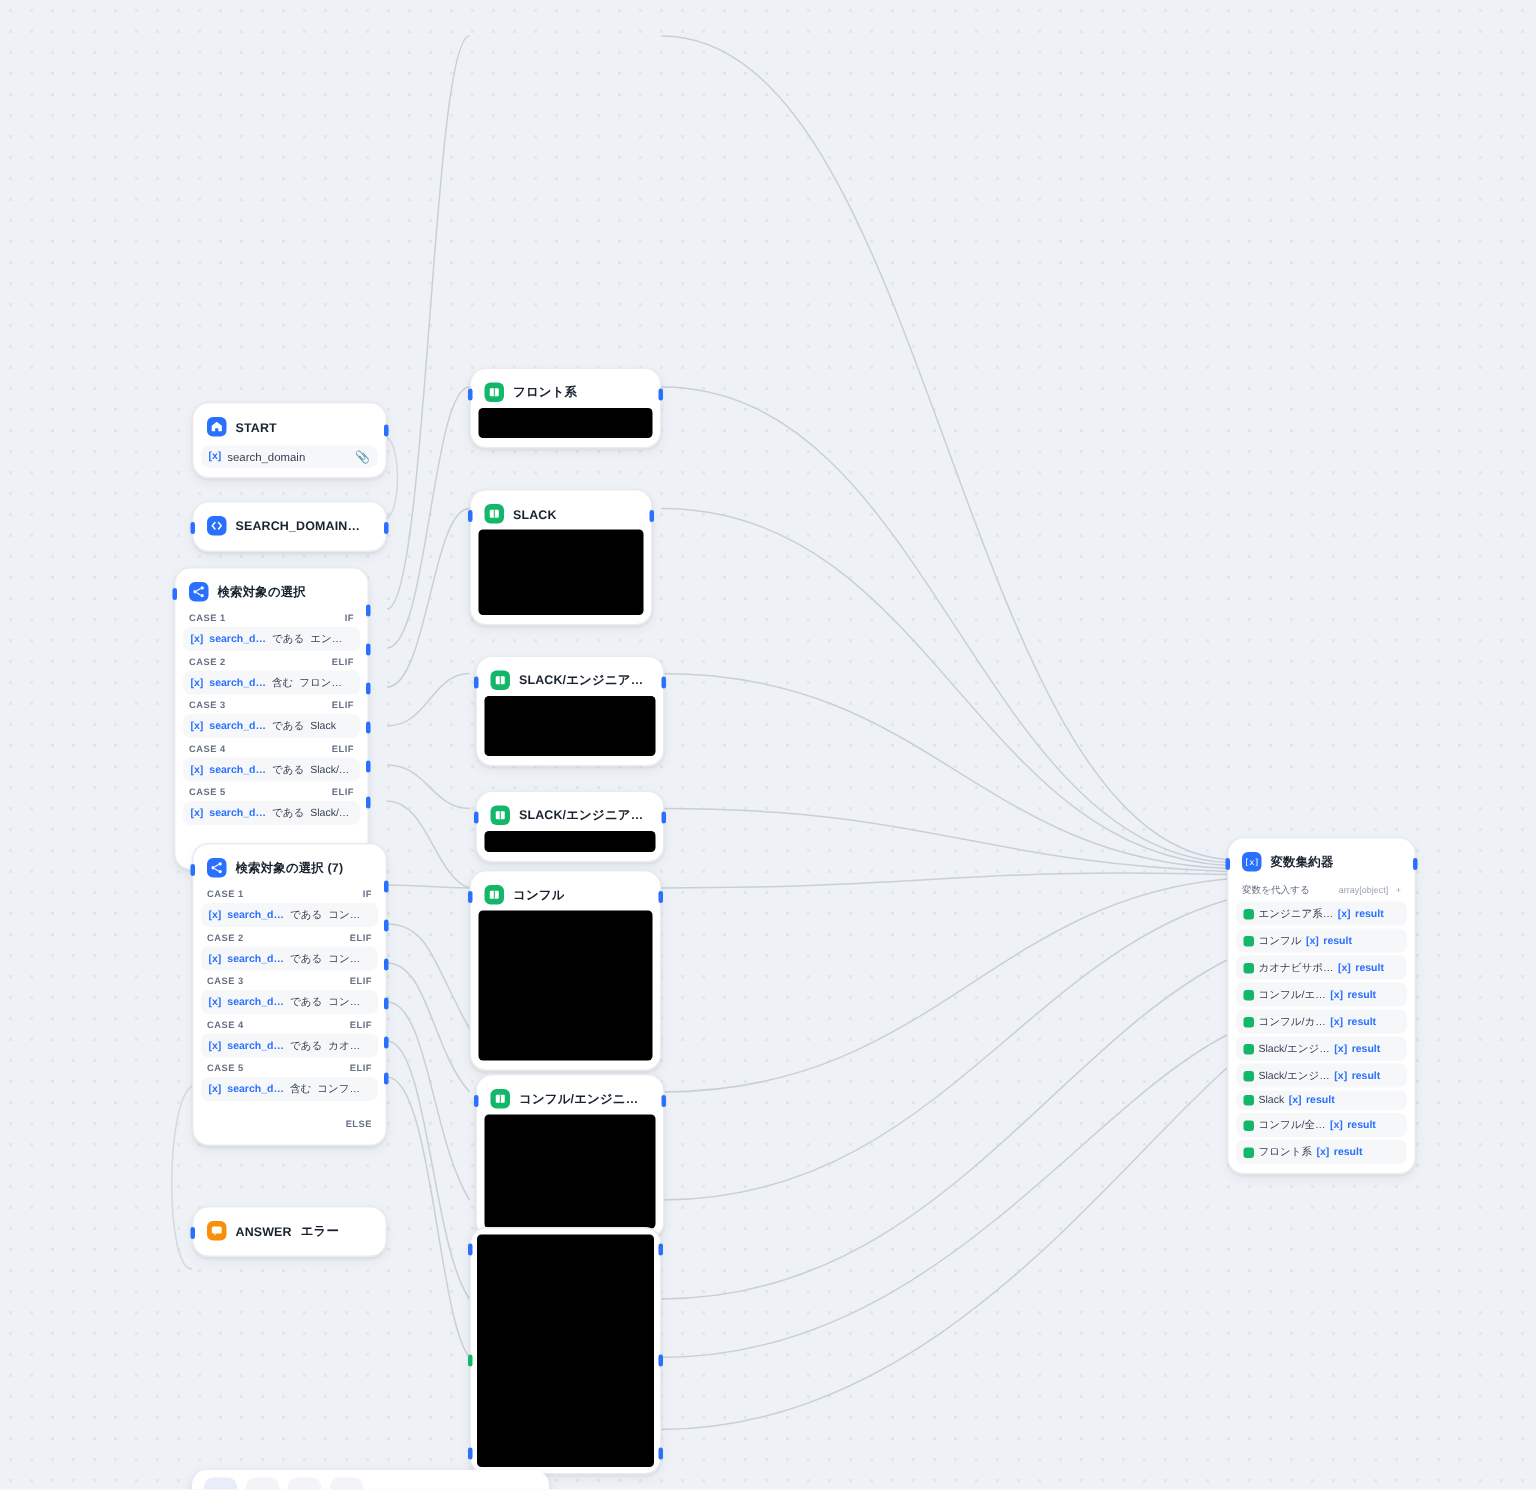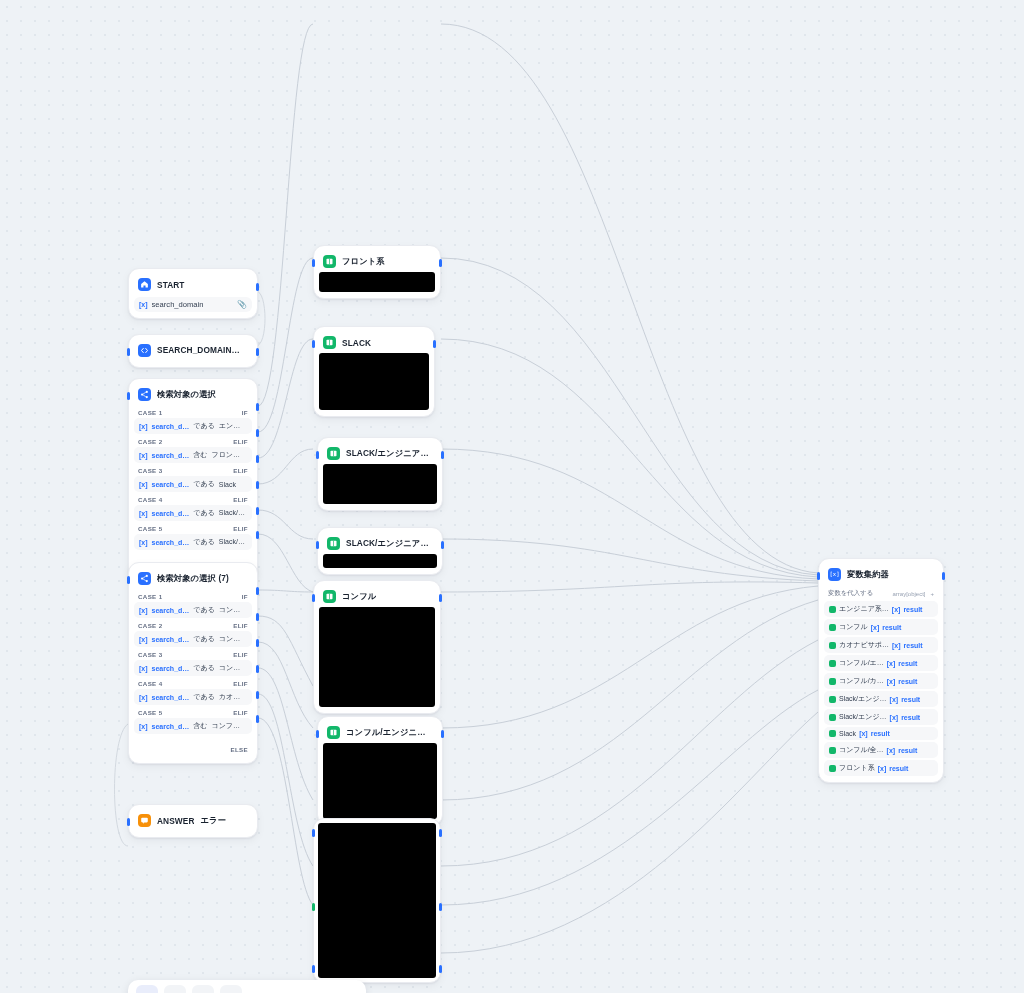--- a/index.html
+++ b/index.html
@@ -177,21 +177,21 @@
     <div class="node-head">
       <span class="nicon" style="background:#2970ff;">
         <svg width="9" height="9" viewBox="0 0 12 12">
             <path d="M4.4 3.2 L2 6 L4.4 8.8 M7.6 3.2 L10 6 L7.6 8.8" stroke="#fff" stroke-width="1.3" fill="none" stroke-linecap="round" stroke-linejoin="round"></path>
           </svg>
       </span>
       <span class="ntitle">SEARCH_DOMAINのデフ…</span>
     </div>
   </div>
 
-  <div class="node" style="left:128px; top:378px; width:130px;">
+  <div class="node" style="left:116px; top:378px; width:130px;">
     <div class="port l" style="top:13px;"></div>
     <div class="port r" style="top:24px;"></div>
     <div class="port r" style="top:50px;"></div>
     <div class="port r" style="top:76px;"></div>
     <div class="port r" style="top:102px;"></div>
     <div class="port r" style="top:128px;"></div>
     <div class="port r" style="top:152px;"></div>
     <div class="node-head">
       <span class="nicon" style="background:#2970ff;">
         <svg width="9" height="9" viewBox="0 0 12 12">

